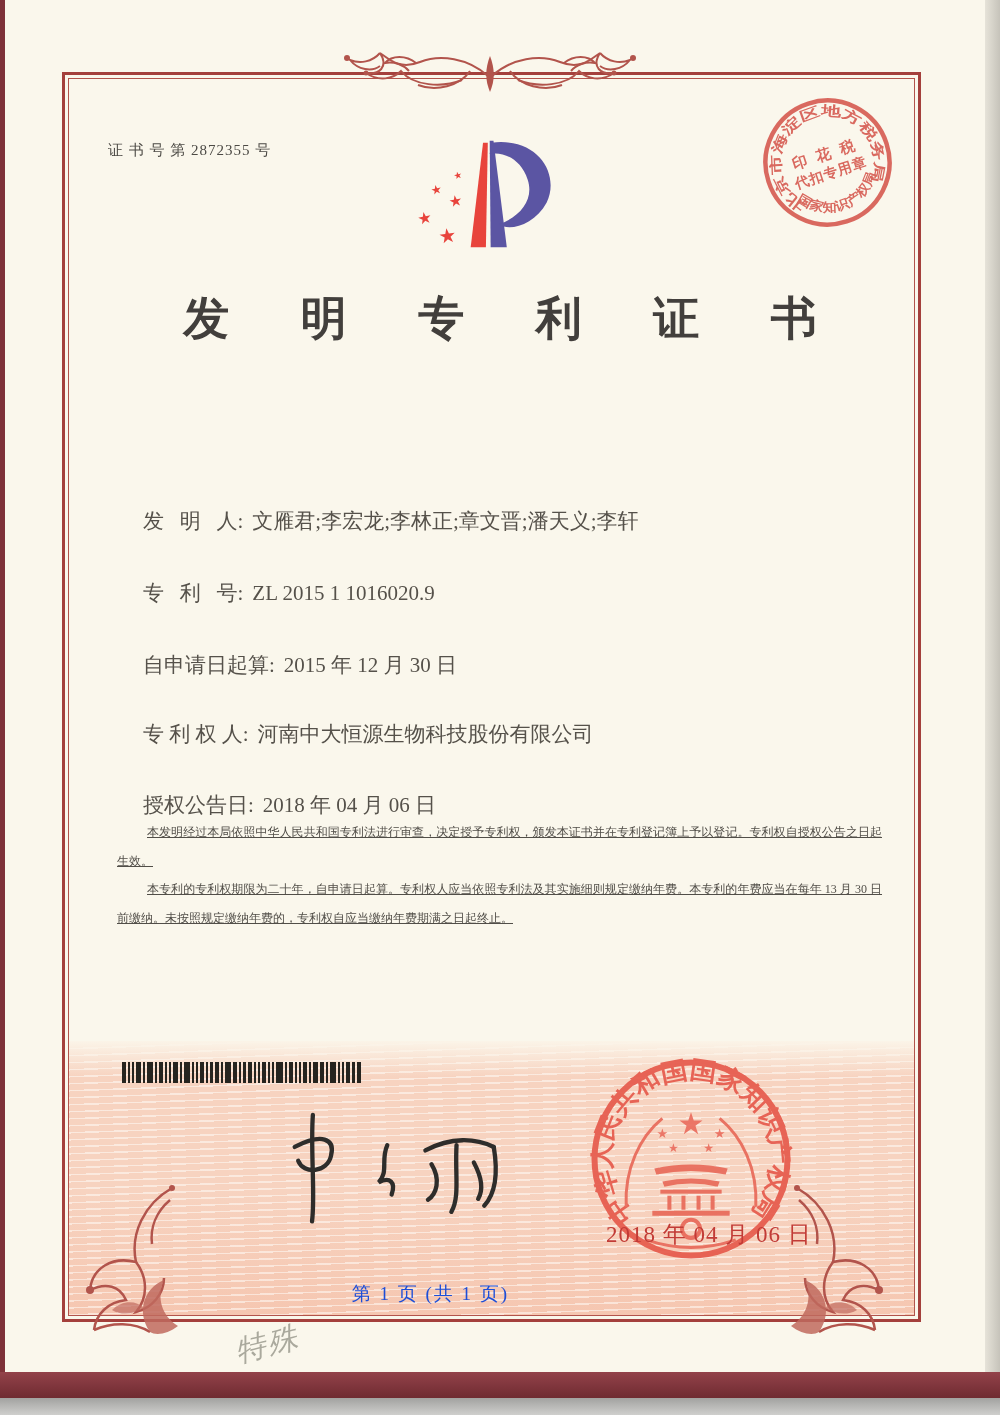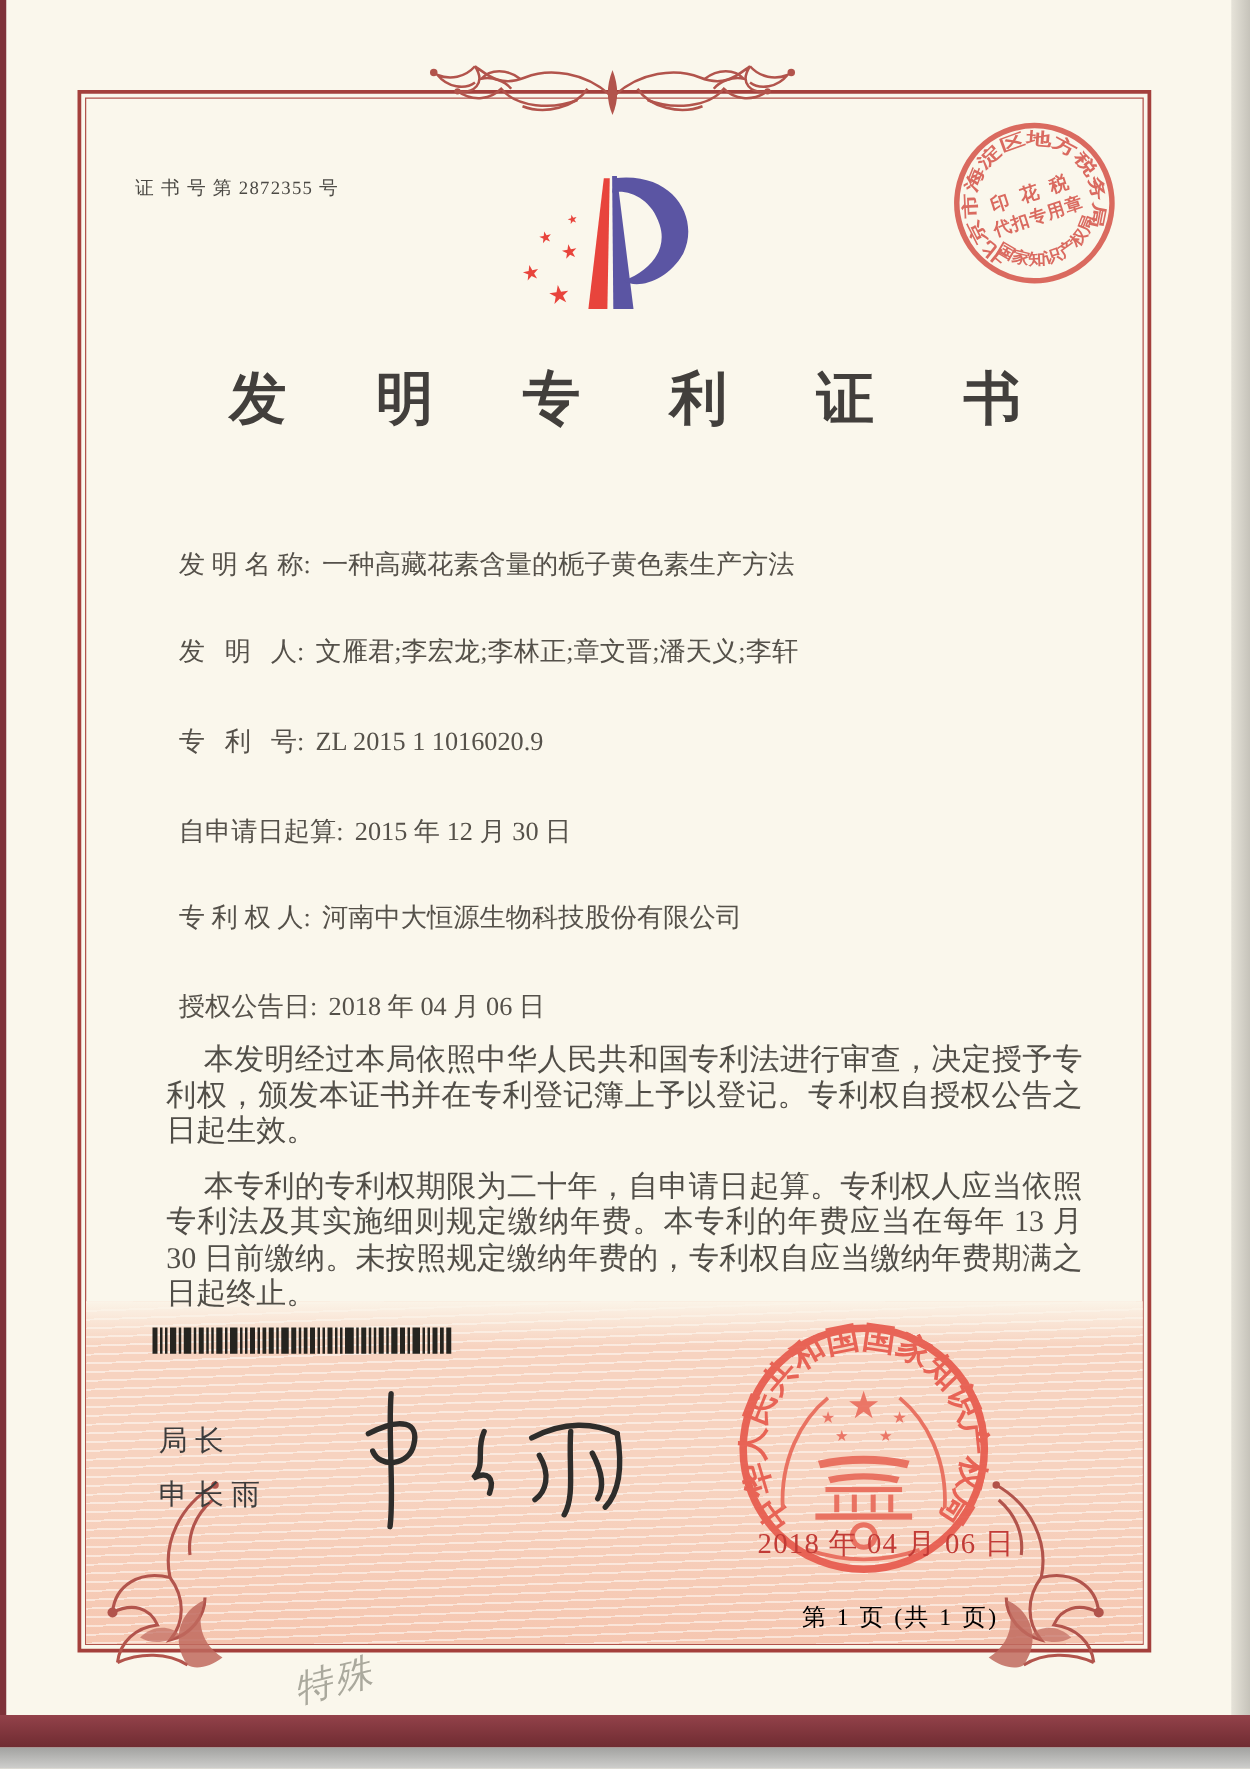--- a/index.html
+++ b/index.html
@@ -26,32 +26,32 @@
 
   .cert-no{position:absolute;left:108px;top:141px;font-size:15px;letter-spacing:1px;
            color:#4c4a45;white-space:pre;}
   .logo{position:absolute;left:408px;top:130px;}
   .title{position:absolute;left:0;width:1000px;top:288px;text-align:center;font-size:46px;
          font-weight:600;color:#423f3c;letter-spacing:30px;padding-left:30px;box-sizing:border-box;}
 
   .field{position:absolute;left:122px;white-space:pre;font-size:21px;color:#55514a;}
   .field .lab{margin-right:9px;}
   .paras{position:absolute;left:117px;top:818px;width:765px;}
-  .paras p{margin:16px;line-height:28.5px;font-size:24px;text-align:justify;text-indent:30px;color:#514e48;}
+  .paras p{margin:0;line-height:28.5px;font-size:12px;text-align:justify;text-indent:30px;color:#514e48;text-decoration:underline;}
 
   .barcode{position:absolute;left:122px;top:1062px;height:21px;display:flex;gap:2px;align-items:stretch;}
   .barcode i{background:#26241f;height:100%;display:block;}
 
   .officer{position:absolute;left:127px;top:1131px;font-family:"Liberation Sans","DejaVu Sans",sans-serif;
            color:#3c3c3c;font-size:23px;letter-spacing:6px;line-height:43px;}
   .signature{position:absolute;left:280px;top:1100px;}
   .seal{position:absolute;left:588px;top:1056px;}
   .seal-date{position:absolute;left:606px;top:1219px;font-size:23px;color:#c23b36;white-space:pre;letter-spacing:1px;}
-  .footer{position:absolute;left:62px;width:737px;top:1281px;text-align:right;font-size:19px;
-          color:#000000;letter-spacing:2px;}
+  .footer{position:absolute;left:62px;width:737px;top:1281px;text-align:center;font-size:19px;
+          color:#1d4ed8;letter-spacing:2px;}
   .pencil{position:absolute;left:235px;top:1324px;font-size:30px;color:#97968a;
           transform:rotate(-14deg);font-style:italic;opacity:.8;letter-spacing:3px;}
   .tax-stamp{position:absolute;left:760px;top:95px;}
   .orn-top{position:absolute;left:320px;top:44px;}
   .orn-bl{position:absolute;left:52px;top:1182px;}
   .orn-br{position:absolute;left:782px;top:1182px;transform:scaleX(-1);}
 </style>
 </head>
 <body>
 
@@ -135,23 +135,20 @@
       <text x="67.5" y="64" font-size="15" font-weight="bold" fill="#d65a50" text-anchor="middle" letter-spacing="3">印 花 税</text>
       <text x="67.5" y="83" font-size="14" font-weight="bold" fill="#d65a50" text-anchor="middle" letter-spacing="1">代扣专用章</text>
       <text font-size="12.5" font-weight="bold" fill="#d65a50">
         <textPath href="#taxBottom" startOffset="3" textLength="98" lengthAdjust="spacingAndGlyphs">国家知识产权局</textPath>
       </text>
     </g>
   </svg>
 
   <div class="title">发 明 专 利 证 书</div>
 
-  <div class="field" style="top:412px">
-    <span class="lab">发 明 名 称:</span><span>一种高藏花素含量的栀子黄色素生产方法</span>
-  </div>
   <div class="field" style="top:482px">
     <span class="lab">发   明   人:</span><span>文雁君;李宏龙;李林正;章文晋;潘天义;李轩</span>
   </div>
   <div class="field" style="top:554px">
     <span class="lab">专   利   号:</span><span>ZL 2015 1 1016020.9</span>
   </div>
   <div class="field" style="top:626px">
     <span class="lab">自申请日起算:</span><span>2015 年 12 月 30 日</span>
   </div>
   <div class="field" style="top:695px">
@@ -208,24 +205,20 @@
       <i style="width: 4.2px;"></i>
       <i style="width: 2.1px;"></i>
       <i style="width: 6.3px;"></i>
       <i style="width: 2.1px;"></i>
       <i style="width: 2.1px;"></i>
       <i style="width: 4.2px;"></i>
       <i style="width: 2.1px;"></i>
       <i style="width: 4.2px;"></i>
     </div>
 
-  <div class="officer">
-    <div>局长</div>
-    <div>申长雨</div>
-  </div>
 
   <svg class="signature" width="225" height="125" viewBox="0 0 260 140">
     <g stroke="#2e2d2b" stroke-width="5" fill="none" stroke-linecap="round">
       <path d="M38,15 C35,55 41,108 37,138"></path>
       <path d="M17,52 C48,36 64,42 59,62 C55,82 27,84 21,68"></path>
       <path d="M124,50 C116,68 126,80 114,93 C127,86 134,93 129,107"></path>
       <path d="M168,56 C198,40 226,42 247,52"></path>
       <path d="M204,50 C202,82 208,110 198,127"></path>
       <path d="M175,72 C186,90 181,106 171,113"></path>
       <path d="M224,70 C232,85 236,100 229,112"></path>

